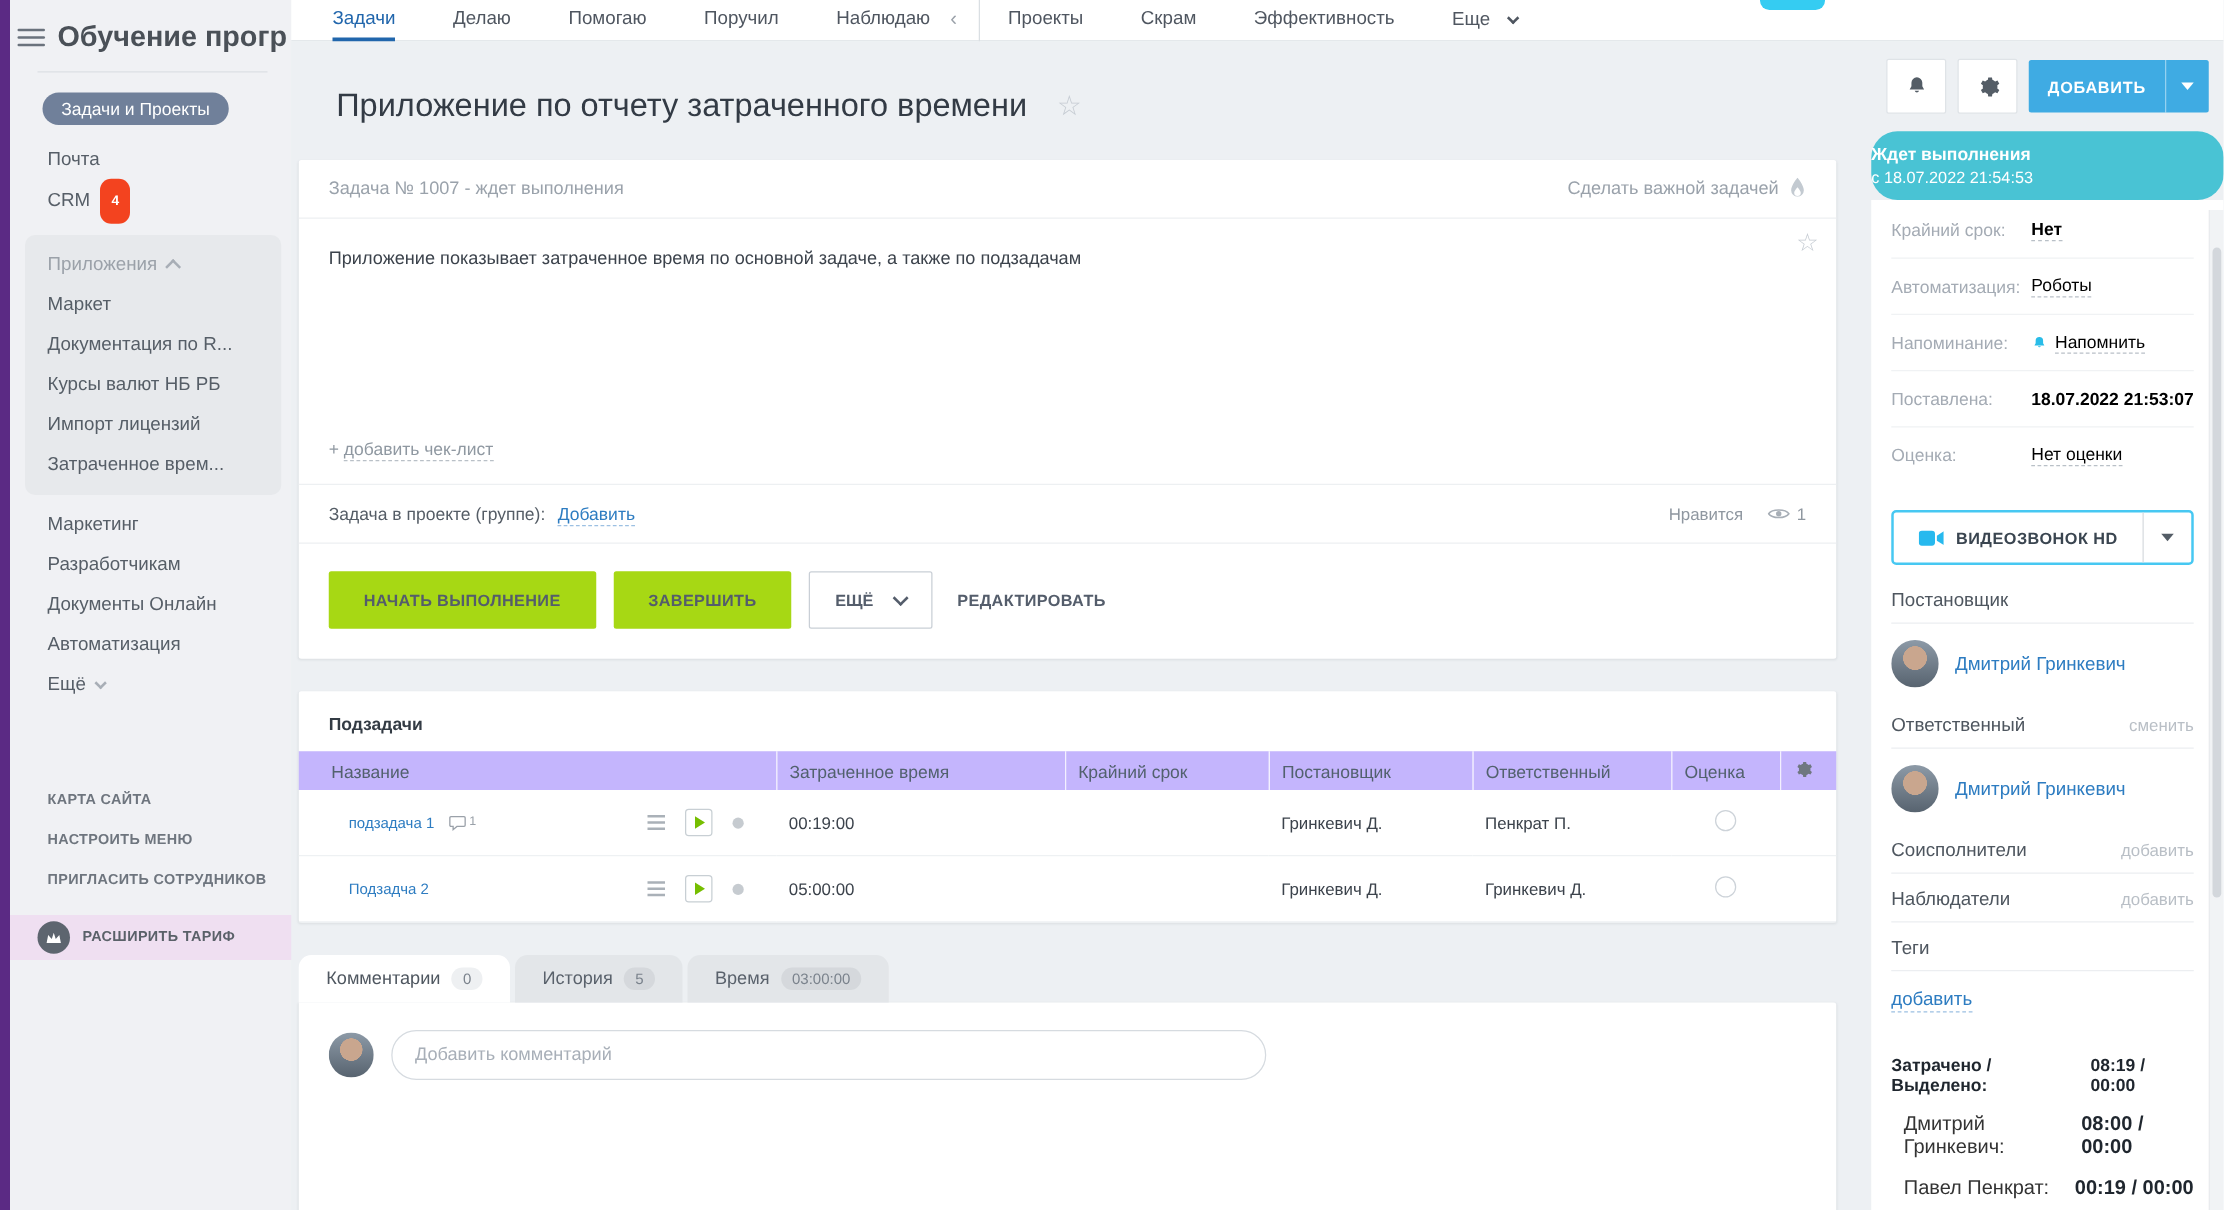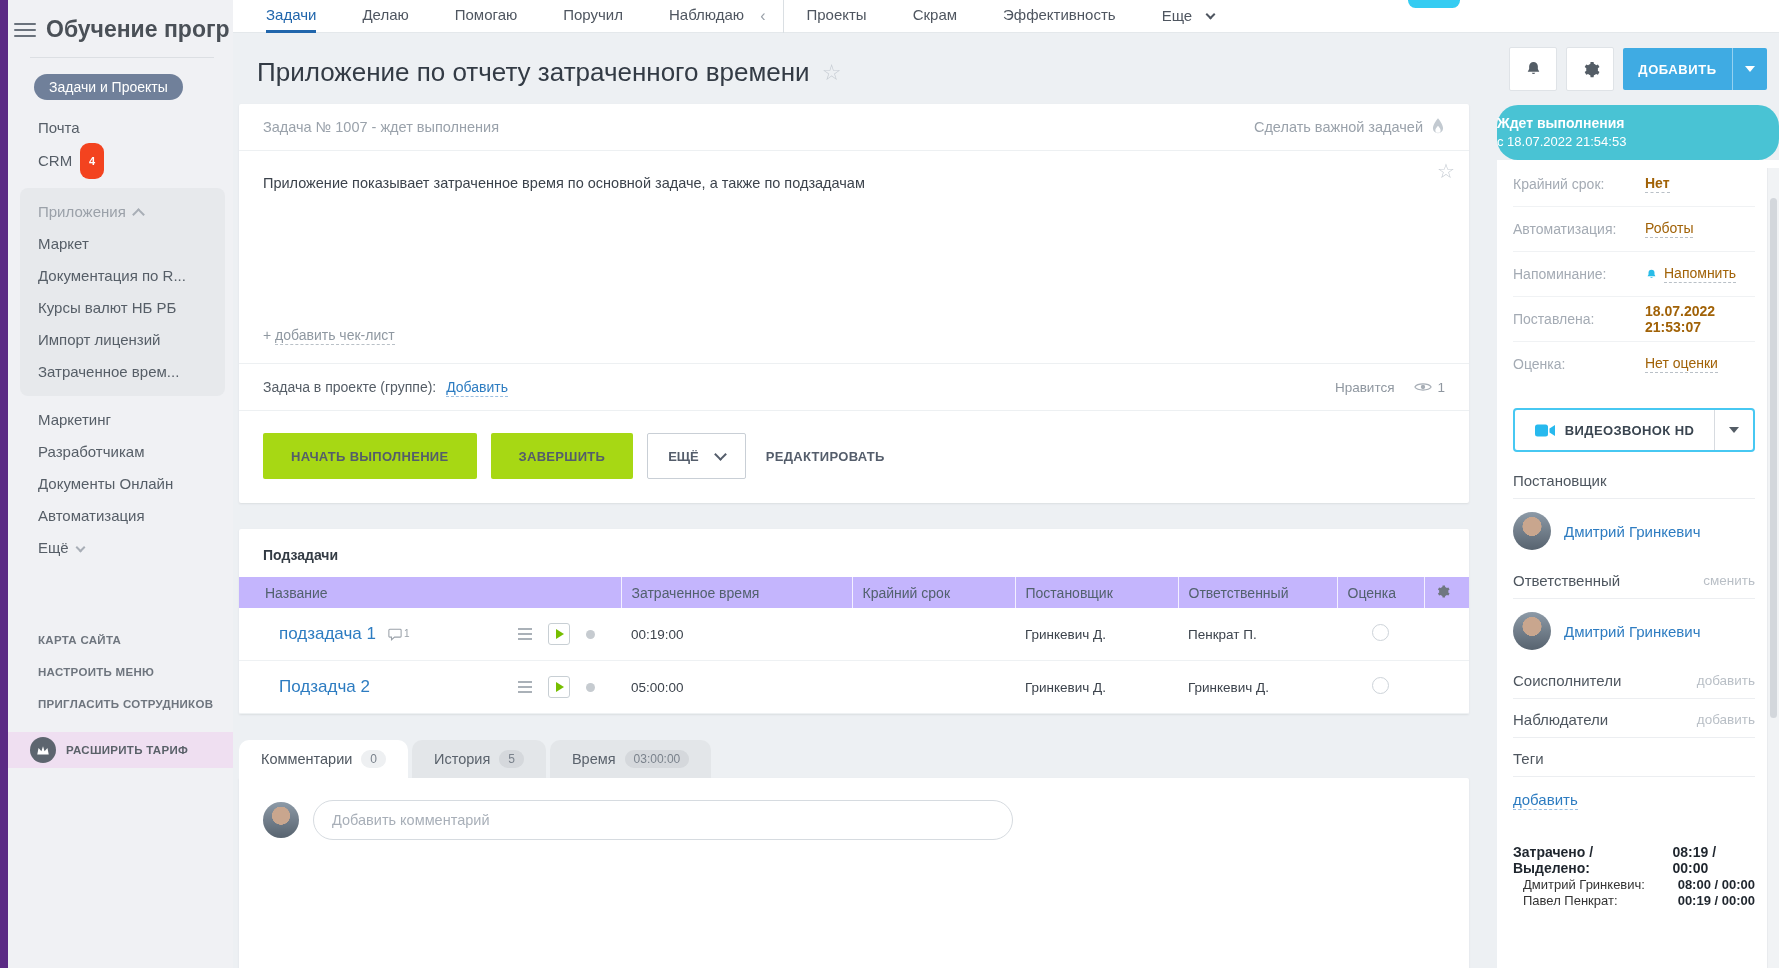--- a/index.html
+++ b/index.html
@@ -43,21 +43,21 @@
   .nav-item.active{color:#2166ac;}
   .nav-item.active::after{content:'';position:absolute;left:0;right:0;bottom:0;height:3px;background:#2166ac;}
   .nav-collapse{color:#9aa1a9;font-size:16px;margin:0 18px 0 -30px;cursor:pointer;line-height:30px;}
   .nav-vdiv{width:1px;height:33px;background:#dadfe3;margin-right:22px;}
   .nav-more{display:flex;align-items:center;gap:7px;}
   .cyan-chip{position:absolute;left:1175px;top:-7px;width:52px;height:15px;border-radius:8px;background:#35ccf2;}
 
   
   .main{position:absolute;left:233px;top:33px;width:1264px;bottom:0;box-sizing:border-box;padding:0 28px 0 6px;overflow:hidden;}
   .page-title-row{display:flex;align-items:center;gap:12px;margin:24px 0 16px 18px;}
-  .page-title{font-size:26px;font-weight:300;color:#333b45;margin:0;}
+  .page-title{font-size:26px;font-weight:300;color:#333b45;margin:12px;}
   .star{color:#c6ccd3;font-size:22px;cursor:pointer;line-height:1;}
   .card{background:#fff;border-radius:2px;box-shadow:0 1px 2px rgba(60,70,80,.10);}
 
   .task-head{display:flex;align-items:center;justify-content:space-between;padding:14px 24px;border-bottom:1px solid #edf0f2;
              font-size:14.5px;color:#9aa2ab;}
   .make-important{display:flex;align-items:center;gap:8px;cursor:pointer;}
   .task-desc{position:relative;padding:24px;min-height:128px;font-size:14.5px;color:#3c434c;}
   .task-desc .star{position:absolute;right:14px;top:10px;font-size:20px;}
   .checklist-row{padding:0 24px 20px;border-bottom:1px solid #edf0f2;font-size:14px;color:#8f98a1;}
   .checklist-row .dashed{cursor:pointer;}
@@ -78,21 +78,21 @@
 
   
   .subtasks-card{margin-top:26px;padding-top:18px;}
   .st-title{font-size:14px;font-weight:700;color:#333b44;padding:0 24px 14px;}
   table.st{width:100%;border-collapse:collapse;table-layout:fixed;}
   table.st thead th{background:#c4b5fd;color:#52616e;font-weight:400;font-size:14px;text-align:left;
                     height:31px;padding:0 10px;border-left:1px solid rgba(255,255,255,.8);}
   table.st thead th:first-child{border-left:none;padding-left:26px;}
   table.st td{border-bottom:1px solid #eef1f3;height:52px;padding:0 10px;font-size:13.5px;color:#3c434c;vertical-align:middle;}
   .namecell{display:flex;align-items:center;padding-left:40px;height:52px;}
-  .name-link{color:#2d7cc1;font-size:17px;cursor:pointer;}
+  .name-link{color:#2d7cc1;font-size:12px;cursor:pointer;}
   .bubble-wrap{display:flex;align-items:flex-start;margin-left:12px;color:#9aa1a9;font-size:10px;gap:2px;cursor:pointer;}
   .row-icons{margin-left:auto;display:flex;align-items:center;gap:16px;padding-right:26px;}
   .ham-sm{display:inline-flex;flex-direction:column;gap:3px;width:14px;cursor:pointer;}
   .ham-sm i{height:2px;background:#aab1b8;}
   .playbox{width:20px;height:20px;background:#fff;border:1px solid #c8cfd4;border-radius:3px;display:flex;
            align-items:center;justify-content:center;cursor:pointer;}
   .playbox i{display:block;width:0;height:0;border-left:8px solid #76be00;border-top:5px solid transparent;border-bottom:5px solid transparent;margin-left:2px;}
   .graydot{width:9px;height:9px;border-radius:50%;background:#c6cbd0;}
   .radio{display:inline-block;width:15px;height:15px;border:1px solid #cdd3d9;border-radius:50%;cursor:pointer;}
   .rating-cell{text-align:center;}
@@ -125,37 +125,37 @@
            cursor:pointer;font-family:inherit;padding:0;}
   .add-btn .lbl{flex:1;display:flex;align-items:center;justify-content:center;font-size:13px;font-weight:700;letter-spacing:.6px;}
   .add-btn .caretbox{width:34px;border-left:1px solid rgba(255,255,255,.45);display:flex;align-items:center;justify-content:center;}
   .tri-down{width:0;height:0;border-left:5px solid transparent;border-right:5px solid transparent;border-top:6px solid #fff;}
   .status-head{position:relative;z-index:2;background:#49c3d4;color:#fff;padding:10px 0 11px;border-radius:21px;}
   .status-title{font-size:14px;font-weight:700;}
   .status-since{font-size:13px;margin-top:3px;}
   .r-body{flex:1;background:#fff;padding:2px 24px 20px 16px;overflow:hidden;}
   .f-row{display:flex;align-items:center;min-height:44px;border-bottom:1px solid #f0f2f4;font-size:14px;}
   .f-label{width:112px;flex:none;color:#a4abb4;}
-  .f-value{color:#a16207;display:flex;align-items:center;gap:6px;margin-left:20px;}
+  .f-value{color:#000000;display:flex;align-items:center;gap:6px;}
   .bold{font-weight:700;}
   .semibold{font-weight:600;}
   .video-btn{margin:22px 0 8px;width:100%;height:44px;background:#fff;border:2px solid #47c8f2;border-radius:4px;
              display:flex;align-items:stretch;cursor:pointer;font-family:inherit;padding:0;box-sizing:border-box;}
   .video-btn .lbl{flex:1;display:flex;align-items:center;justify-content:center;gap:10px;font-size:13px;font-weight:700;color:#3a4550;letter-spacing:.4px;}
   .video-btn .caretbox{width:38px;border-left:1px solid #d7dbe0;display:flex;align-items:center;justify-content:center;}
   .video-btn .tri-down{border-top-color:#545d66;}
   .p-sec-head{display:flex;justify-content:space-between;align-items:center;font-size:15px;color:#4e565f;
               padding:12px 0 9px;border-bottom:1px solid #eceef1;}
   .p-action{font-size:13.5px;color:#b9bfc6;cursor:pointer;}
   .person{display:flex;gap:13px;align-items:center;padding:13px 0 10px;}
   .person .name{font-size:15px;}
   .tags-add{display:inline-block;margin:14px 0 4px;font-size:15px;}
   .time-report{margin-top:30px;}
   .tr-main{display:flex;justify-content:space-between;font-size:14px;color:#1f262e;font-weight:700;}
-  .tr-sub{display:flex;justify-content:space-between;font-size:13px;color:#333;margin-top:1px;padding-left:10px;}
+  .tr-sub{display:flex;justify-content:space-between;font-size:16px;color:#333;margin-top:15px;padding-left:10px;}
   .tr-sub .v{font-weight:700;color:#1f262e;}
 
   .scroll-track{position:absolute;right:0;top:168px;bottom:0;width:11px;background:#f1f3f5;border-left:1px solid #e9ebee;z-index:1;}
   .scroll-thumb{position:absolute;right:2px;top:30px;width:7px;height:520px;border-radius:4px;background:#d3d7dc;}
 </style>
 </head>
 <body>
 
 <div class="stage">
   <div class="accent"></div>

